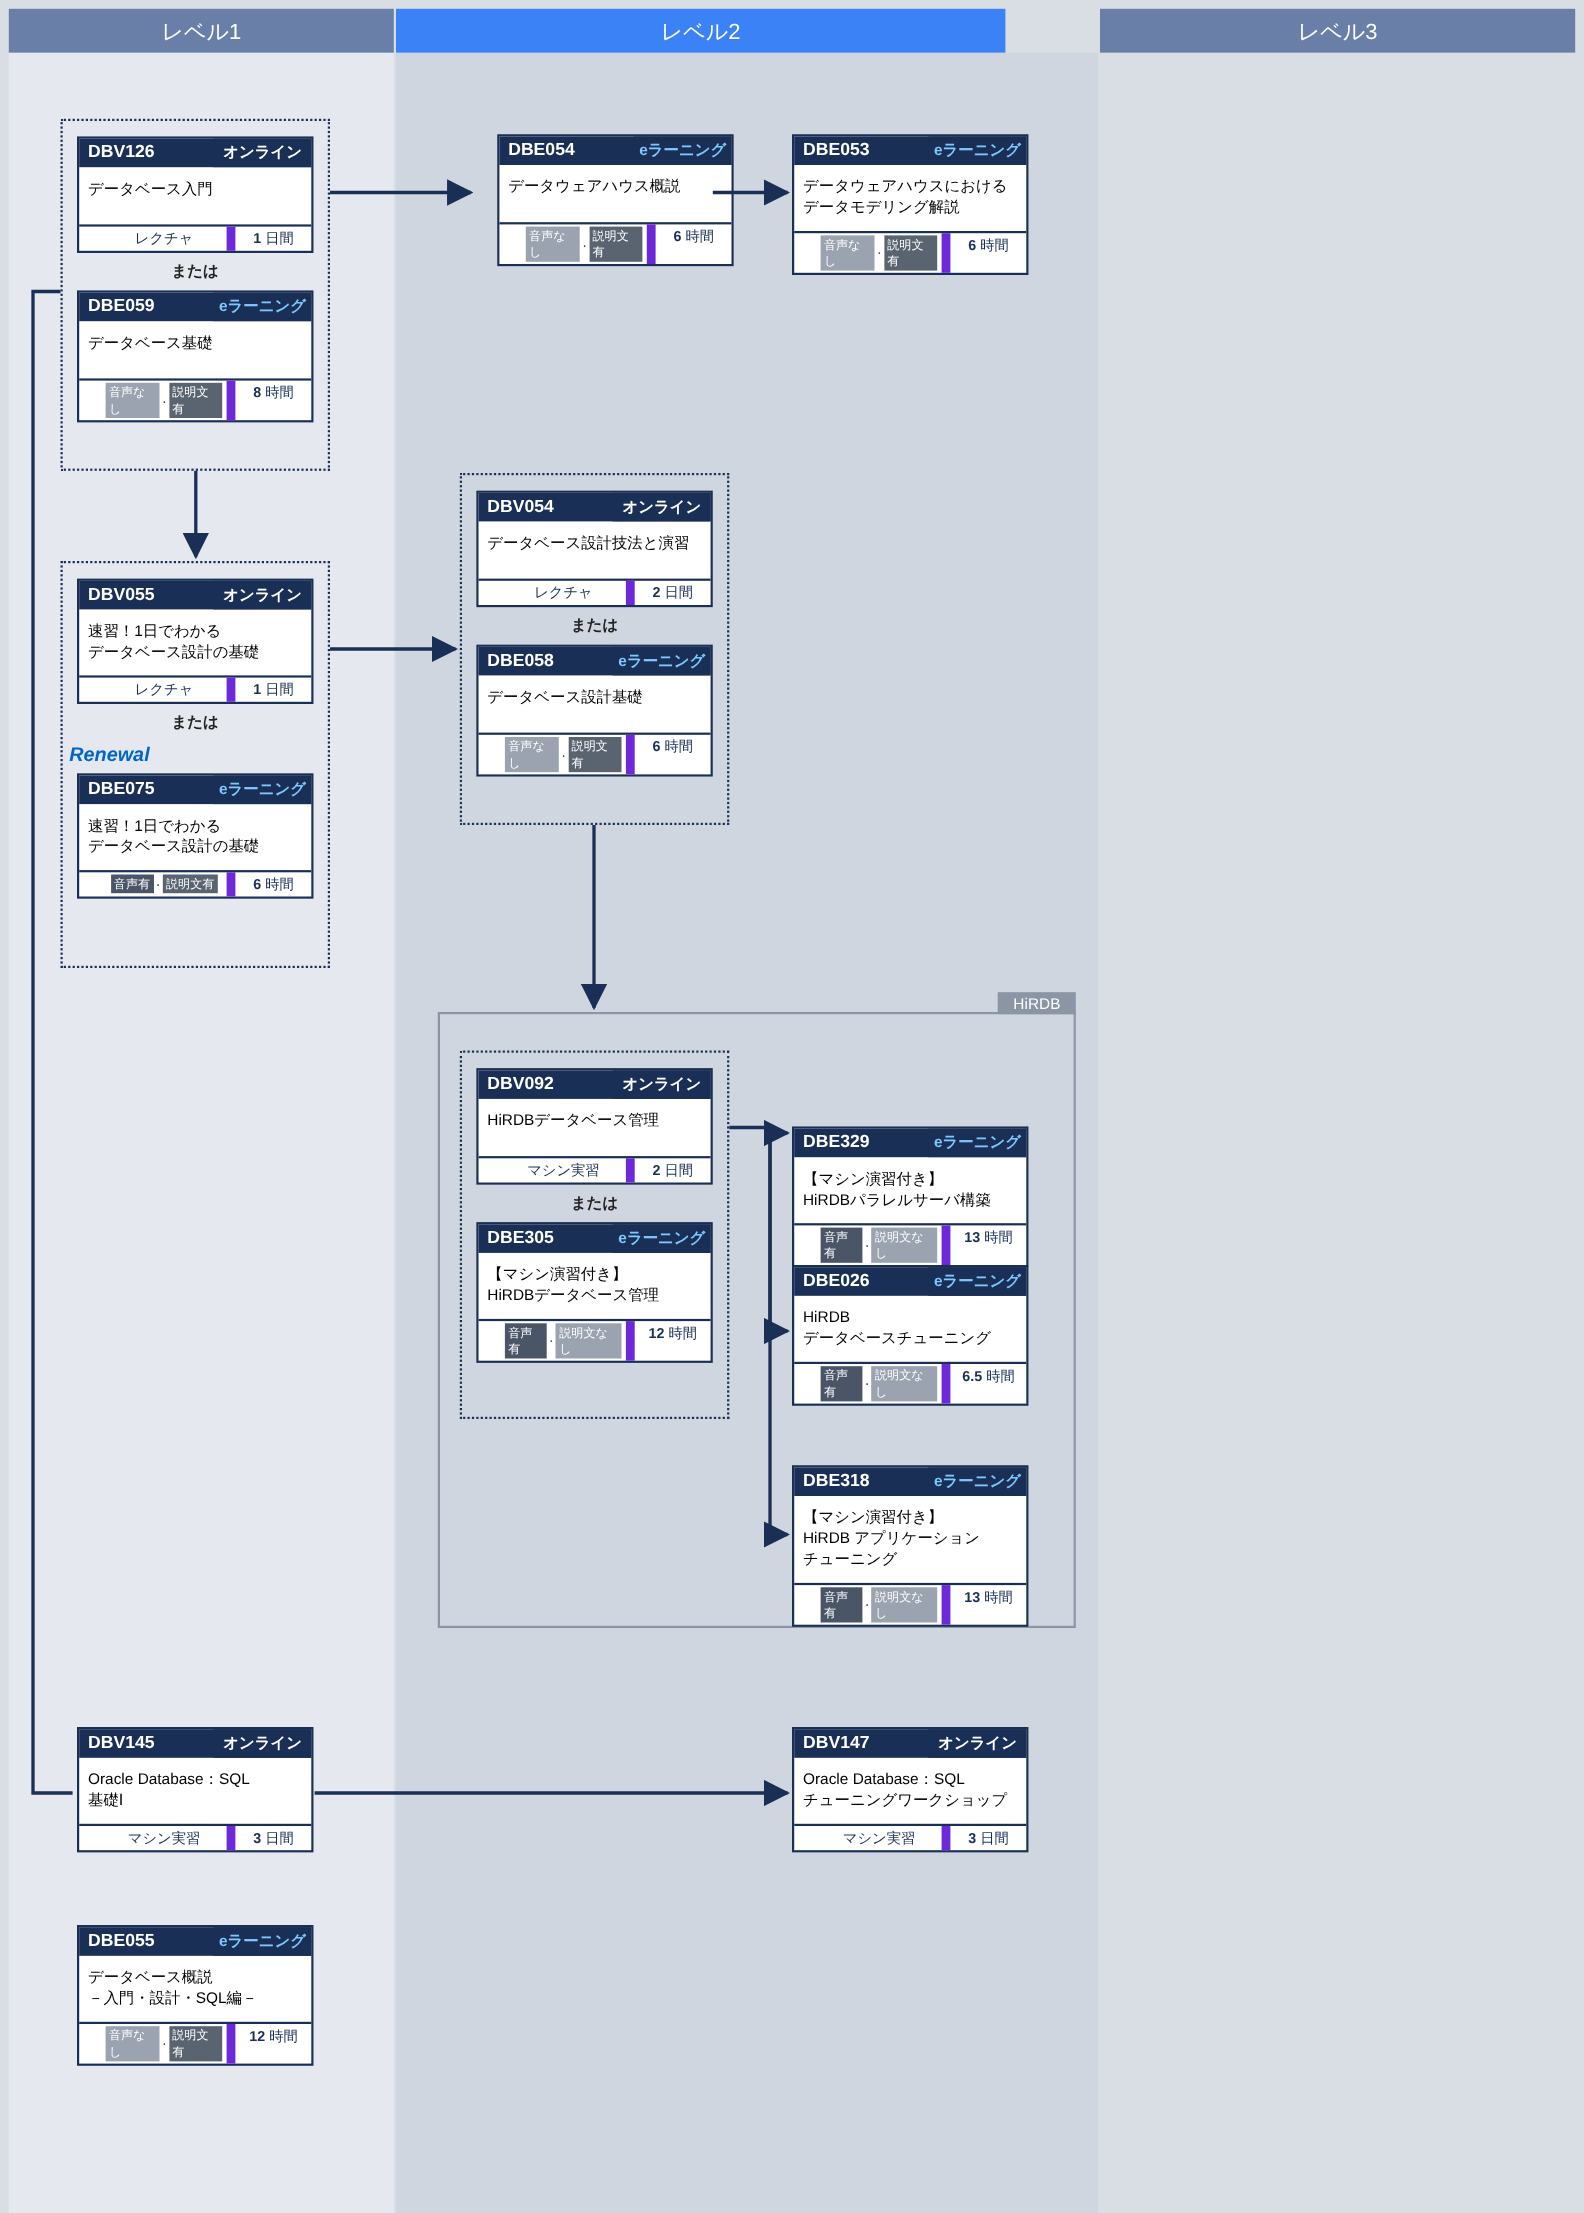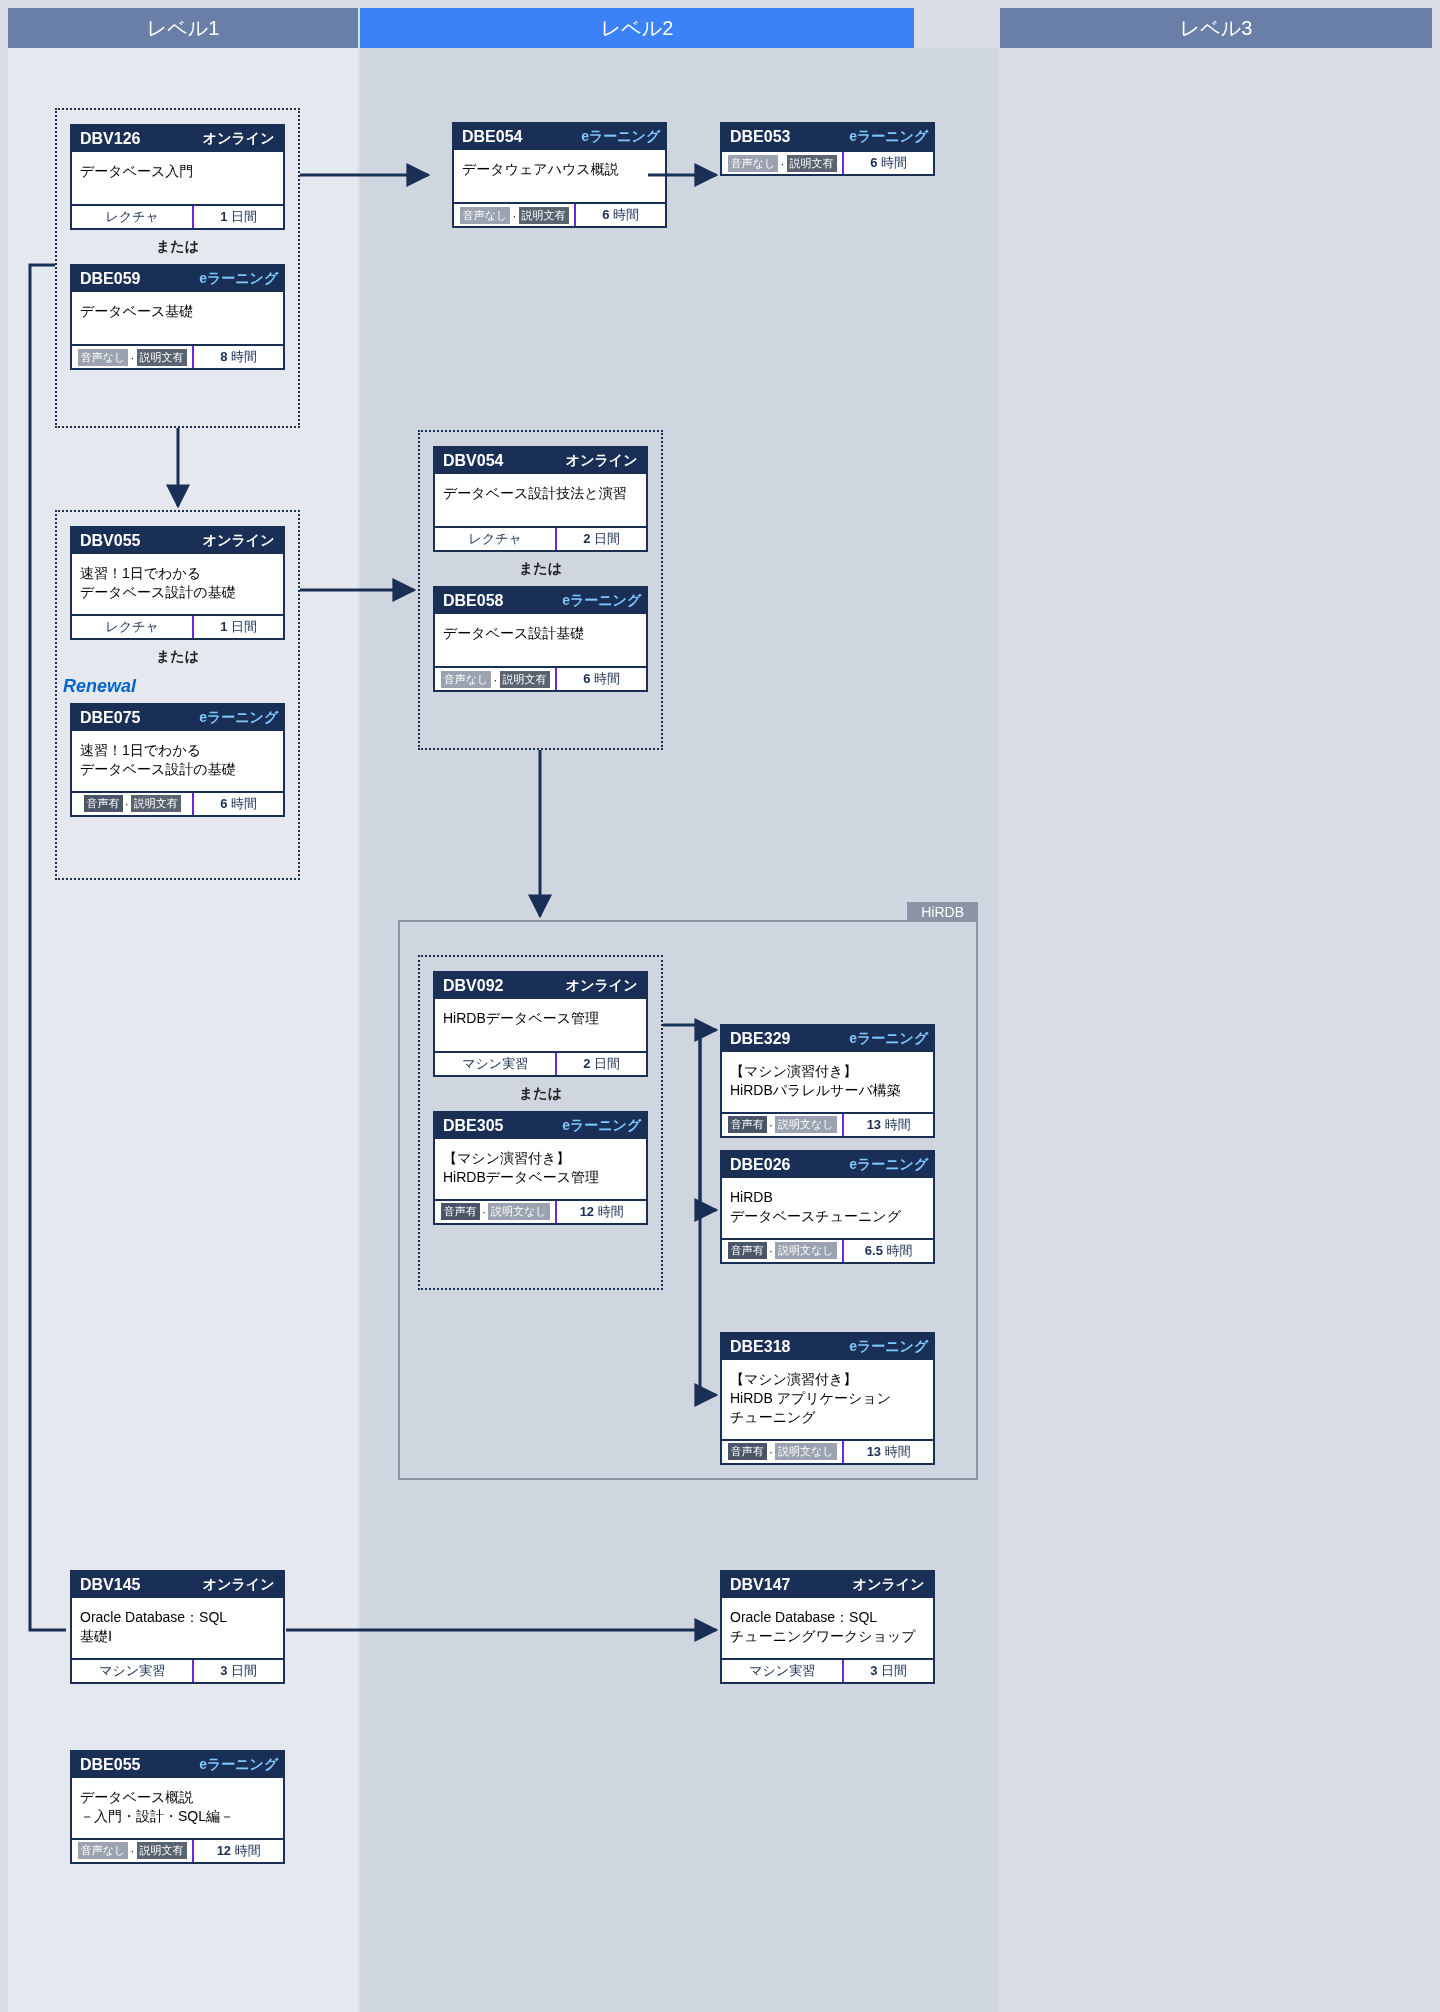--- a/index.html
+++ b/index.html
@@ -14,21 +14,21 @@
   .col2 { left: 360px; width: 638px; background: #d0d6e0; }
   .col3 { left: 1000px; width: 432px; background: #d9dde4; }
 
   .card { position: absolute; width: 215px; background: #fff; border: 2px solid #1a2f55; }
   .card-head { display: flex; background: #1a2f55; color: #fff; font-weight: bold; }
   .card-code { flex: 0 0 58%; padding: 4px 8px; font-size: 16px; }
   .card-type { flex: 1; padding: 4px 4px; font-size: 14px; text-align: center; background: #1a2f55; }
   .card-type.el { color: #7fc7ff; }
   .card-body { padding: 10px 8px 12px; font-size: 14px; min-height: 52px; line-height: 1.35; }
   .card-foot { display: flex; border-top: 2px solid #1a2f55; font-size: 13px; }
-  .foot-left { flex: 0 0 58%; display: flex; align-items:center; justify-content:center; gap:2px; padding: 2px 4px; border-right: 2px solid #6d28d9; color:#1a2f55; }
+  .foot-left { flex: 0 0 58%; display: flex; align-items:center; justify-content:center; gap:2px; padding: 2px 4px; border-right: 8px solid #6d28d9; color:#1a2f55;margin-left:20px; }
   .foot-left .badge { display:inline-block; padding:1px 3px; font-size:11px; color:#fff; }
   .b-gray { background:#9aa3af; }
   .b-on { background:#4a5568; }
   .b-dark { background:#5a6470; }
   .foot-right { flex: 1; padding: 2px 4px; text-align: center; color:#1a2f55; }
   .foot-right b { font-weight: bold; }
 
   .dashed-group { position: absolute; border: 2px dotted #1a2f55; }
   .or-label { text-align: center; font-size: 14px; font-weight: bold; padding: 8px 0; color:#222; }
   .renewal { color: #0066cc; font-style: italic; font-weight: bold; font-size: 18px; padding: 2px 0 6px 6px; }
@@ -127,20 +127,24 @@
     <div class="card-foot">
       <div class="foot-left"><span class="badge b-gray">音声なし</span>·<span class="badge b-dark">説明文有</span></div>
       <div class="foot-right"><b>6</b> 時間</div>
     </div>
     </div>
   <div class="card" style="left:720px; top:122px;">
     <div class="card-head">
       <div class="card-code">DBE053</div>
       <div class="card-type el">eラーニング</div>
     </div>
+    <div class="card-body">
+        <div>データウェアハウスにおける</div>
+        <div>データモデリング解説</div>
+      </div>
     <div class="card-foot">
       <div class="foot-left"><span class="badge b-gray">音声なし</span>·<span class="badge b-dark">説明文有</span></div>
       <div class="foot-right"><b>6</b> 時間</div>
     </div>
     </div>
 
   <div class="dashed-group" style="left:418px; top:430px; width:245px; height:320px;">
     <div class="card" style="position:relative; margin:14px auto 0;">
     <div class="card-head">
       <div class="card-code">DBV054</div>

